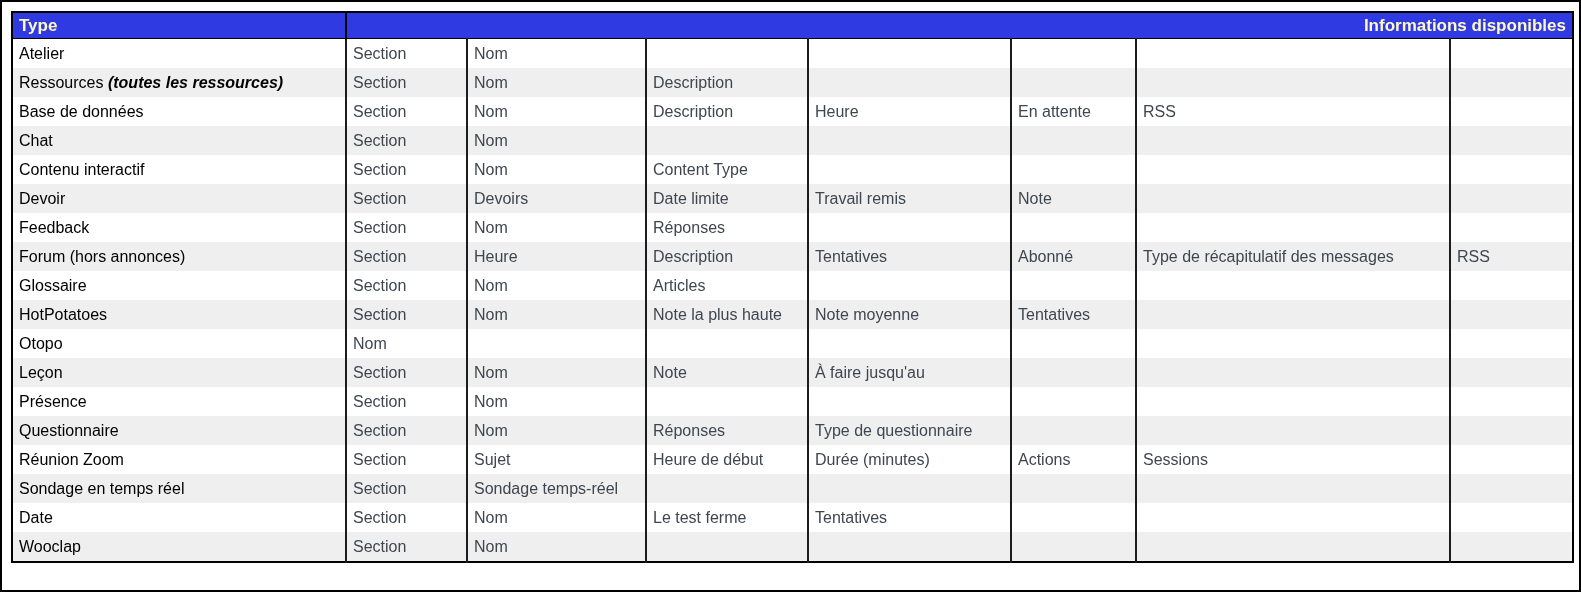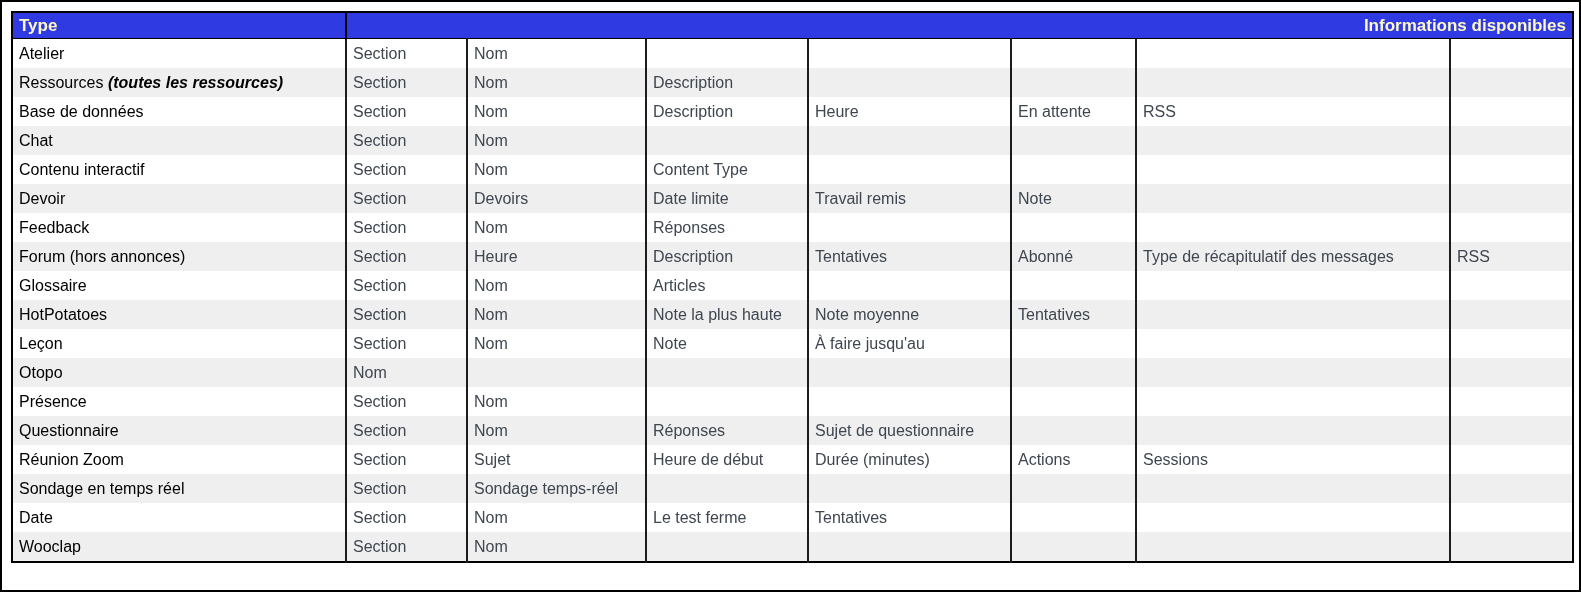--- a/index.html
+++ b/index.html
@@ -194,55 +194,55 @@
           <td class="type-cell"><span>HotPotatoes</span></td>
           <td class="info-cell">Section</td>
           <td class="info-cell">Nom</td>
           <td class="info-cell">Note la plus haute</td>
           <td class="info-cell">Note moyenne</td>
           <td class="info-cell">Tentatives</td>
           <td class="info-cell"></td>
           <td class="info-cell"></td>
         </tr>
         <tr>
+          <td class="type-cell"><span>Otopo</span></td>
+          <td class="info-cell">Nom</td>
+          <td class="info-cell"></td>
+          <td class="info-cell"></td>
+          <td class="info-cell"></td>
+          <td class="info-cell"></td>
+          <td class="info-cell"></td>
+          <td class="info-cell"></td>
+        </tr>
+        <tr>
           <td class="type-cell"><span>Leçon</span></td>
           <td class="info-cell">Section</td>
           <td class="info-cell">Nom</td>
           <td class="info-cell">Note</td>
           <td class="info-cell">À faire jusqu'au</td>
           <td class="info-cell"></td>
           <td class="info-cell"></td>
           <td class="info-cell"></td>
         </tr>
         <tr>
-          <td class="type-cell"><span>Otopo</span></td>
-          <td class="info-cell">Nom</td>
-          <td class="info-cell"></td>
-          <td class="info-cell"></td>
-          <td class="info-cell"></td>
-          <td class="info-cell"></td>
-          <td class="info-cell"></td>
-          <td class="info-cell"></td>
-        </tr>
-        <tr>
           <td class="type-cell"><span>Présence</span></td>
           <td class="info-cell">Section</td>
           <td class="info-cell">Nom</td>
           <td class="info-cell"></td>
           <td class="info-cell"></td>
           <td class="info-cell"></td>
           <td class="info-cell"></td>
           <td class="info-cell"></td>
         </tr>
         <tr>
           <td class="type-cell"><span>Questionnaire</span></td>
           <td class="info-cell">Section</td>
           <td class="info-cell">Nom</td>
           <td class="info-cell">Réponses</td>
-          <td class="info-cell">Sujet de questionnaire</td>
+          <td class="info-cell">Type de questionnaire</td>
           <td class="info-cell"></td>
           <td class="info-cell"></td>
           <td class="info-cell"></td>
         </tr>
         <tr>
           <td class="type-cell"><span>Réunion Zoom</span></td>
           <td class="info-cell">Section</td>
           <td class="info-cell">Sujet</td>
           <td class="info-cell">Heure de début</td>
           <td class="info-cell">Durée (minutes)</td>

